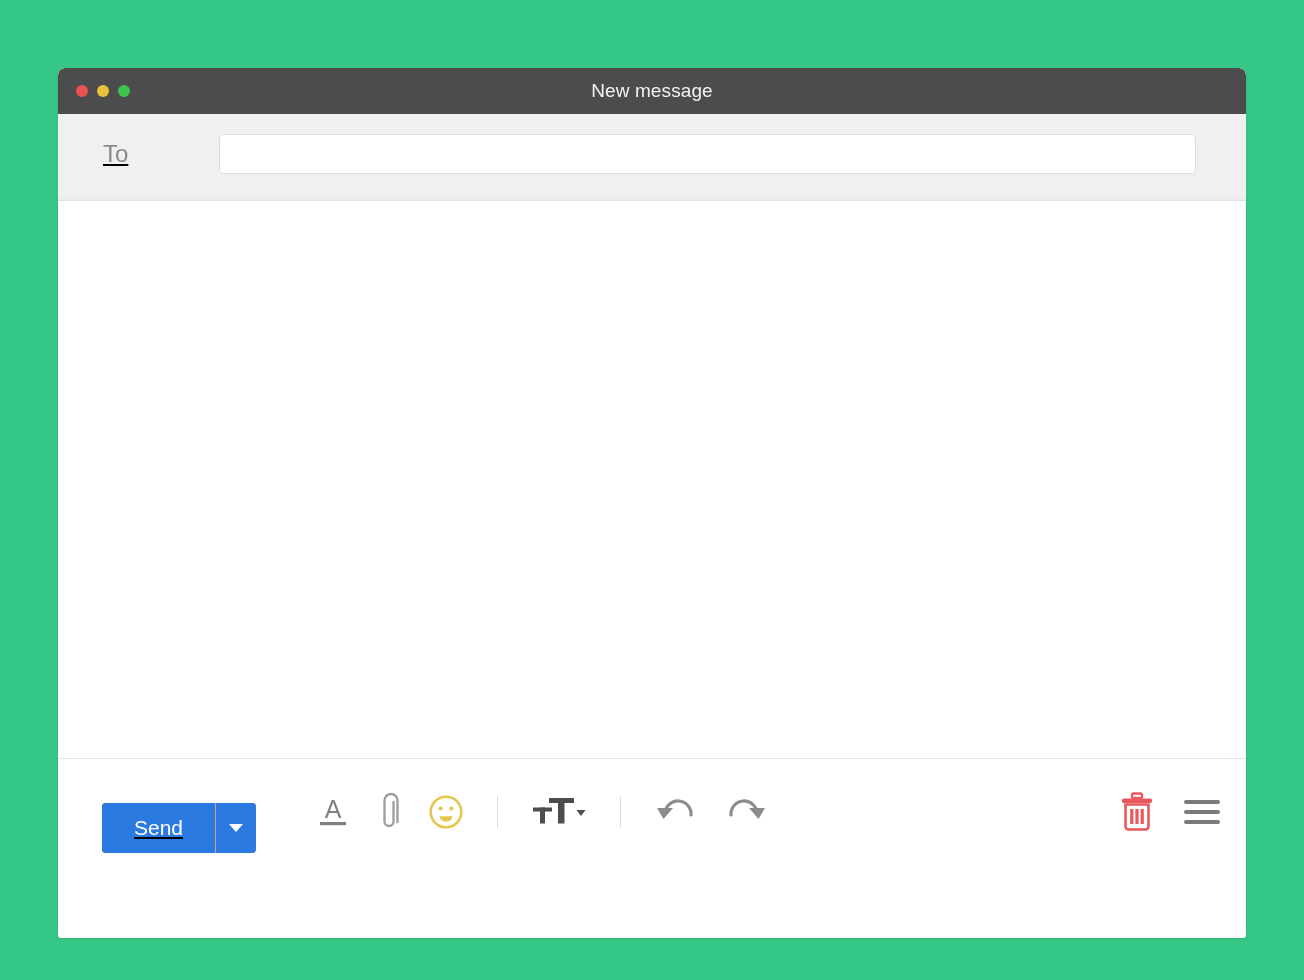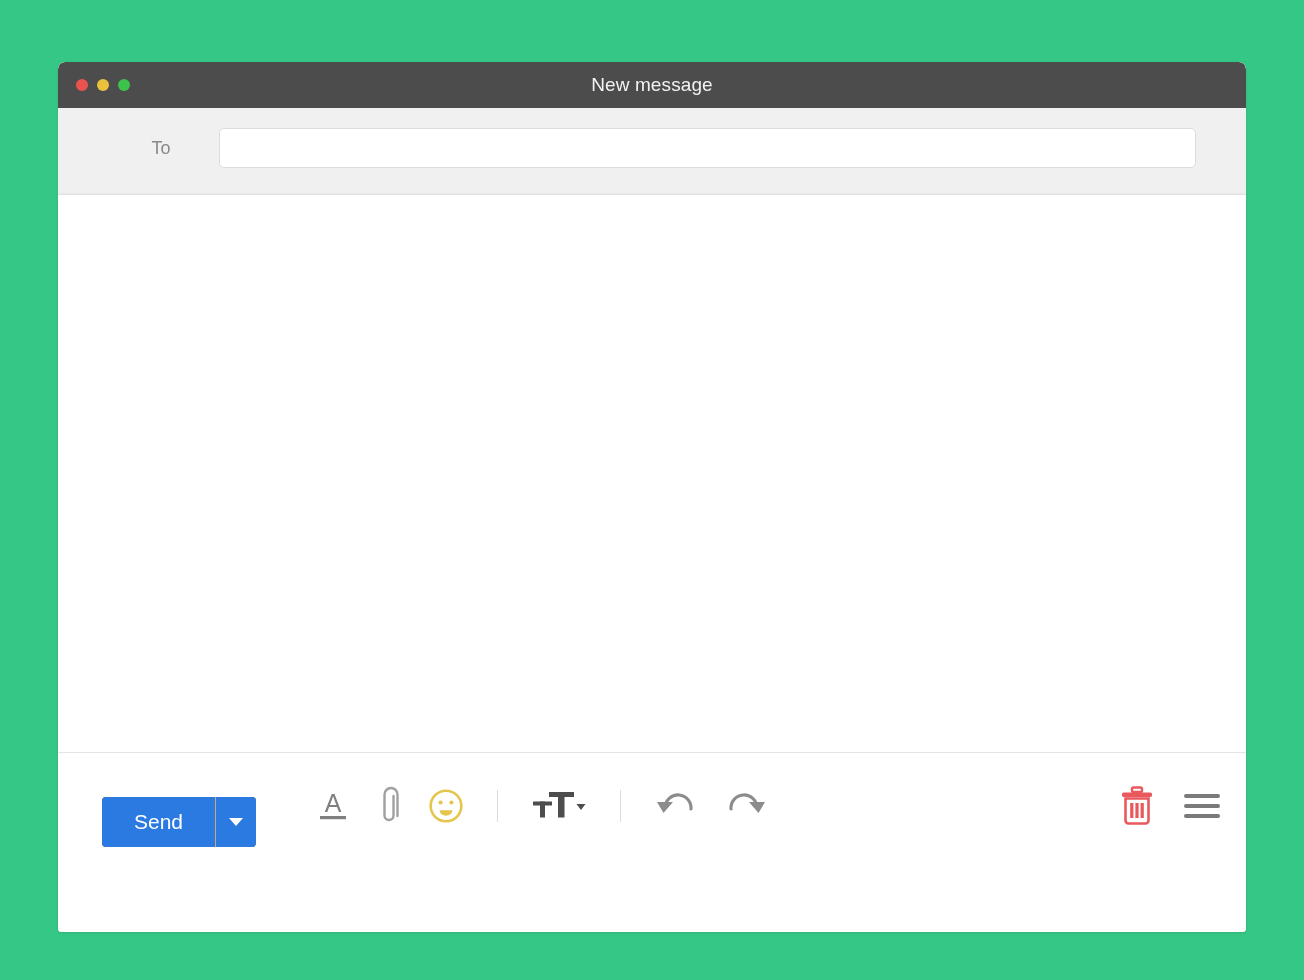--- a/index.html
+++ b/index.html
@@ -11,27 +11,28 @@
     height: 980px;
     background: #35c785;
     font-family: "Liberation Sans", sans-serif;
     overflow: hidden;
   }
 
   
   #compose-window {
     position: absolute;
     left: 58px;
-    top: 62px;
+    top: 68px;
     width: 1188px;
     height: 870px;
     border-radius: 7px 7px 3px 3px;
     background: #ffffff;
     overflow: hidden;
     box-shadow: 0 1px 3px rgba(0,0,0,0.10);
+    text-decoration: underline;
   }
 
   
   #title-bar {
     position: relative;
     height: 46px;
     background: #4c4c4c;
     border-radius: 7px 7px 0 0;
   }
   #traffic-lights {
@@ -73,24 +74,24 @@
     display: flex;
     align-items: center;
     height: 44px;
     margin-bottom: 14px;
   }
   .field-row:last-child { margin-bottom: 0; }
   .field-label {
     width: 161px;
     padding-left: 0;
     box-sizing: border-box;
-    text-align: center;
+    text-align: left;
     padding-left: 45px;
     color: #8a8a8a;
-    font-size: 18px;
+    font-size: 24px;
     font-weight: 400;
   }
   .field-input {
     width: 977px;
     height: 40px;
     box-sizing: border-box;
     border: 1px solid #dcdcdc;
     border-radius: 5px;
     background: #ffffff;
     padding: 0 12px;

